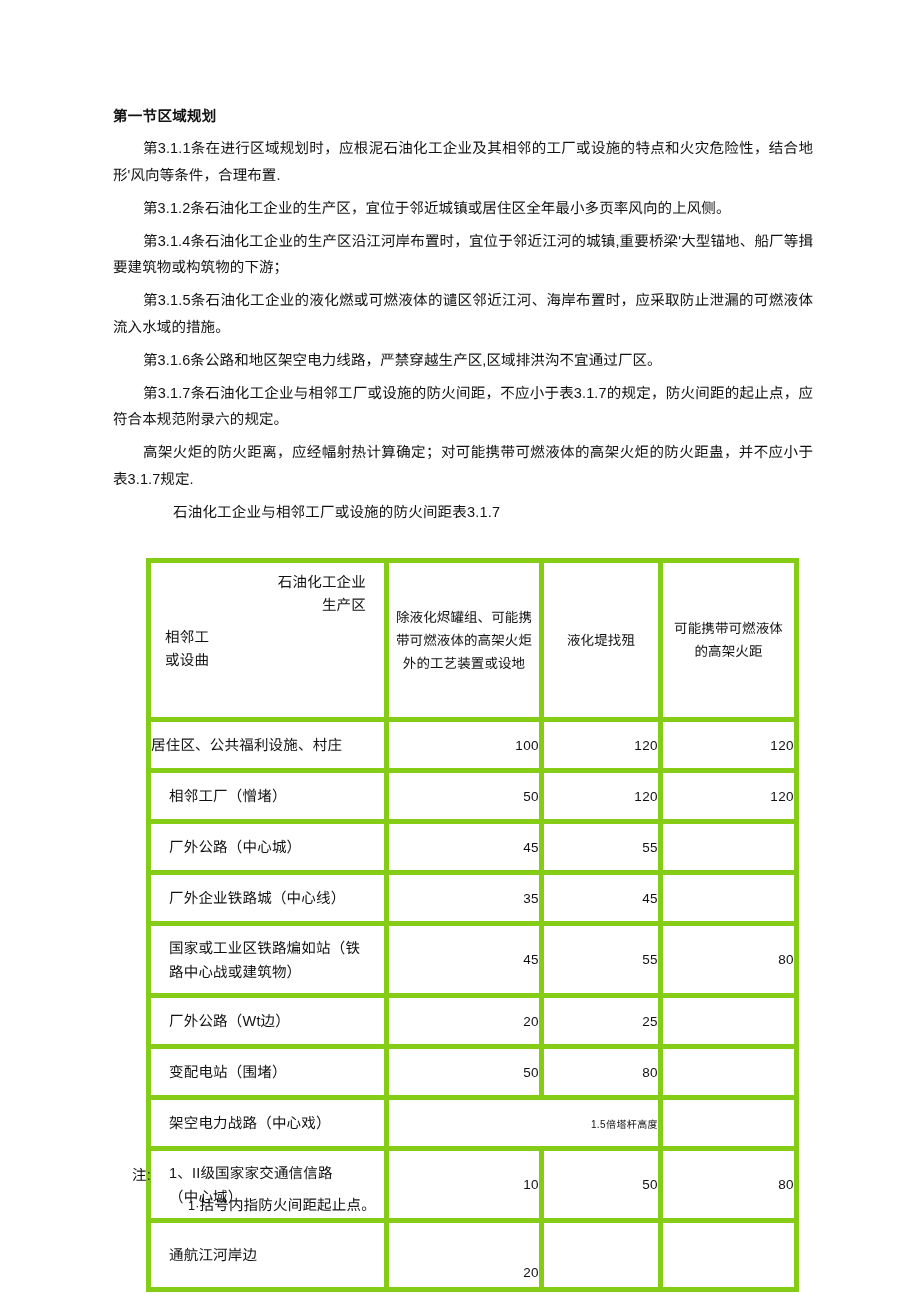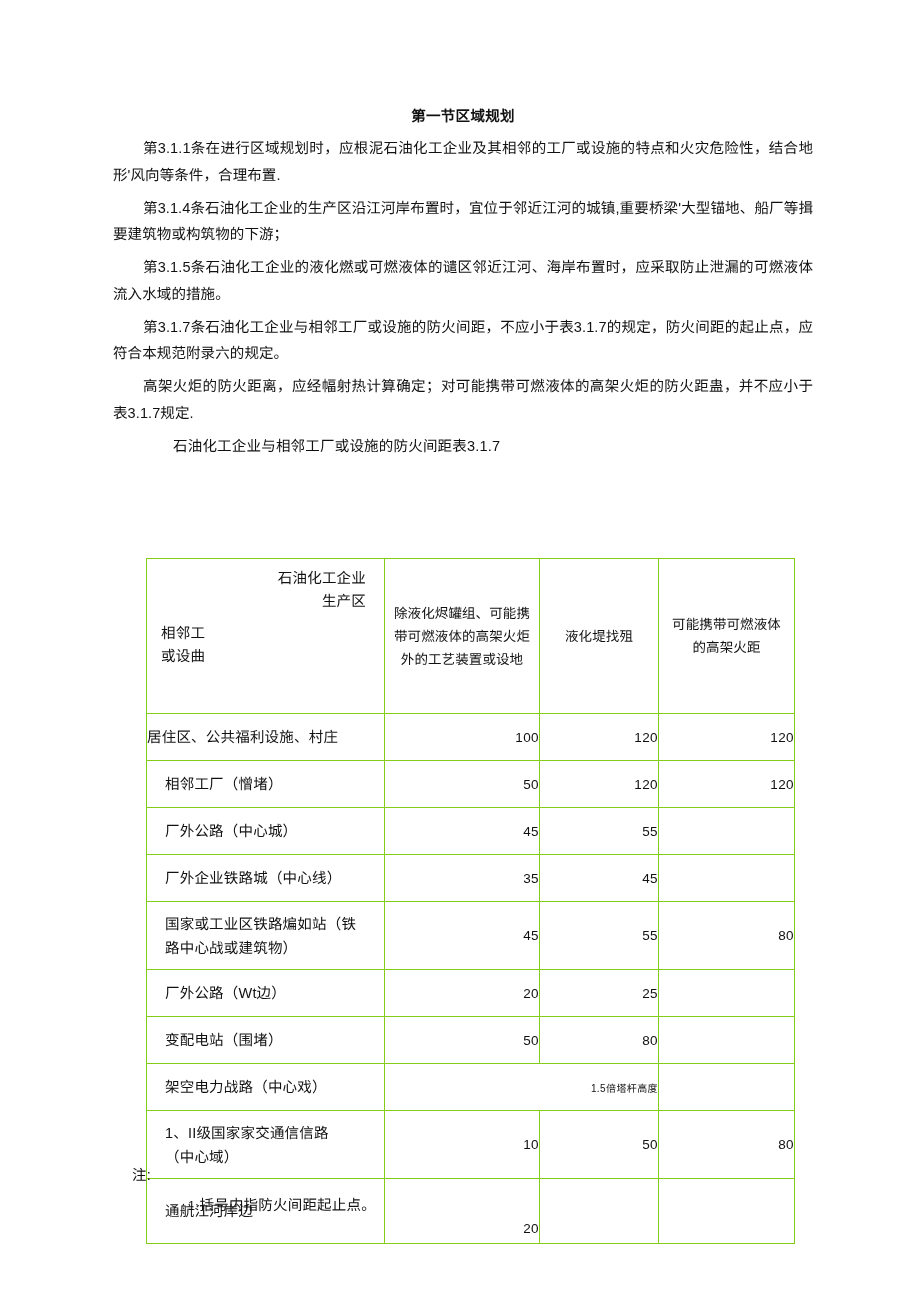--- a/index.html
+++ b/index.html
@@ -24,21 +24,20 @@
   }
   .body-wrap {
     position: absolute;
     left: 113px;
     top: 104px;
     width: 700px;
   }
 
   
   .doc-title {
-    text-align: center;
     font-size: 14.5px;
     line-height: 24px;
     margin: 0 0 7px 0;
     letter-spacing: 0.3px;
   }
   .para {
     font-size: 14.5px;
     line-height: 26.5px;
     margin: 0 0 6.5px 0;
     text-align: justify;
@@ -63,21 +62,21 @@
     width: 648px;
   }
   table.dist {
     border-collapse: collapse;
     width: 648px;
     table-layout: fixed;
     font-size: 13.5px;
     color: #111;
   }
   table.dist td {
-    border: 1px solid #84cc16;
+    border: 5px solid #84cc16;
     padding: 0;
     vertical-align: middle;
     background: #fff;
   }
   col.c1 { width: 238px; }
   col.c2 { width: 155px; }
   col.c3 { width: 119px; }
   col.c4 { width: 136px; }
 
   .hdr-cell-1 {
@@ -165,26 +164,28 @@
 <body>
 
 <div class="page">
 
   <div class="body-wrap">
 
     <h1 class="doc-title">第一节区域规划</h1>
 
     <p class="para">第3.1.1条在进行区域规划时，应根泥石油化工企业及其相邻的工厂或设施的特点和火灾危险性，结合地形'风向等条件，合理布置.</p>
 
+    <p class="para">第3.1.2条石油化工企业的生产区，宜位于邻近城镇或居住区全年最小多页率风向的上风侧。</p>
 
 
     <p class="para">第3.1.4条石油化工企业的生产区沿江河岸布置时，宜位于邻近江河的城镇,重要桥梁'大型锚地、船厂等揖要建筑物或构筑物的下游；</p>
 
     <p class="para">第3.1.5条石油化工企业的液化燃或可燃液体的谴区邻近江河、海岸布置时，应采取防止泄漏的可燃液体流入水域的措施。</p>
 
+    <p class="para">第3.1.6条公路和地区架空电力线路，严禁穿越生产区,区域排洪沟不宜通过厂区。</p>
 
     <p class="para">第3.1.7条石油化工企业与相邻工厂或设施的防火间距，不应小于表3.1.7的规定，防火间距的起止点，应符合本规范附录六的规定。</p>
 
     <p class="para">高架火炬的防火距离，应经幅射热计算确定；对可能携带可燃液体的高架火炬的防火距蛊，并不应小于表3.1.7规定.</p>
 
     <p class="table-caption">石油化工企业与相邻工厂或设施的防火间距表3.1.7</p>
   </div>
 
   <div class="tbl-holder">
     <table class="dist">

